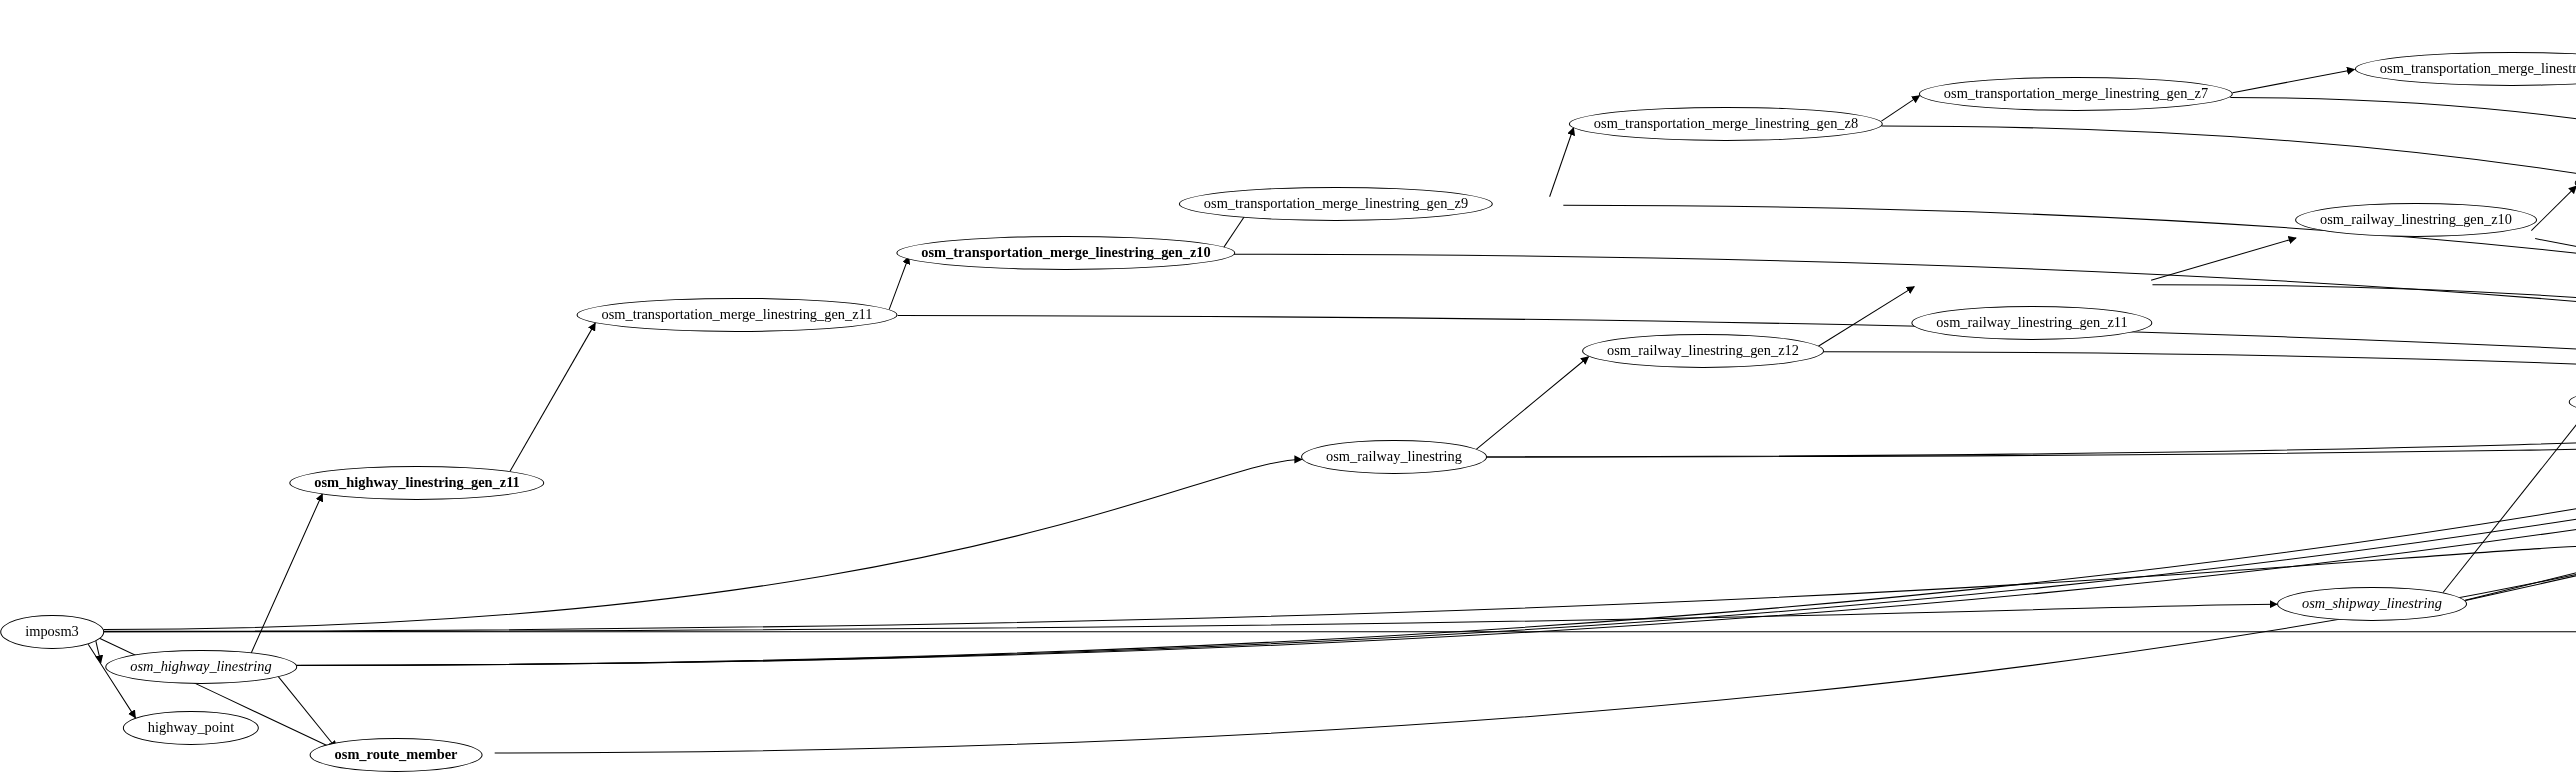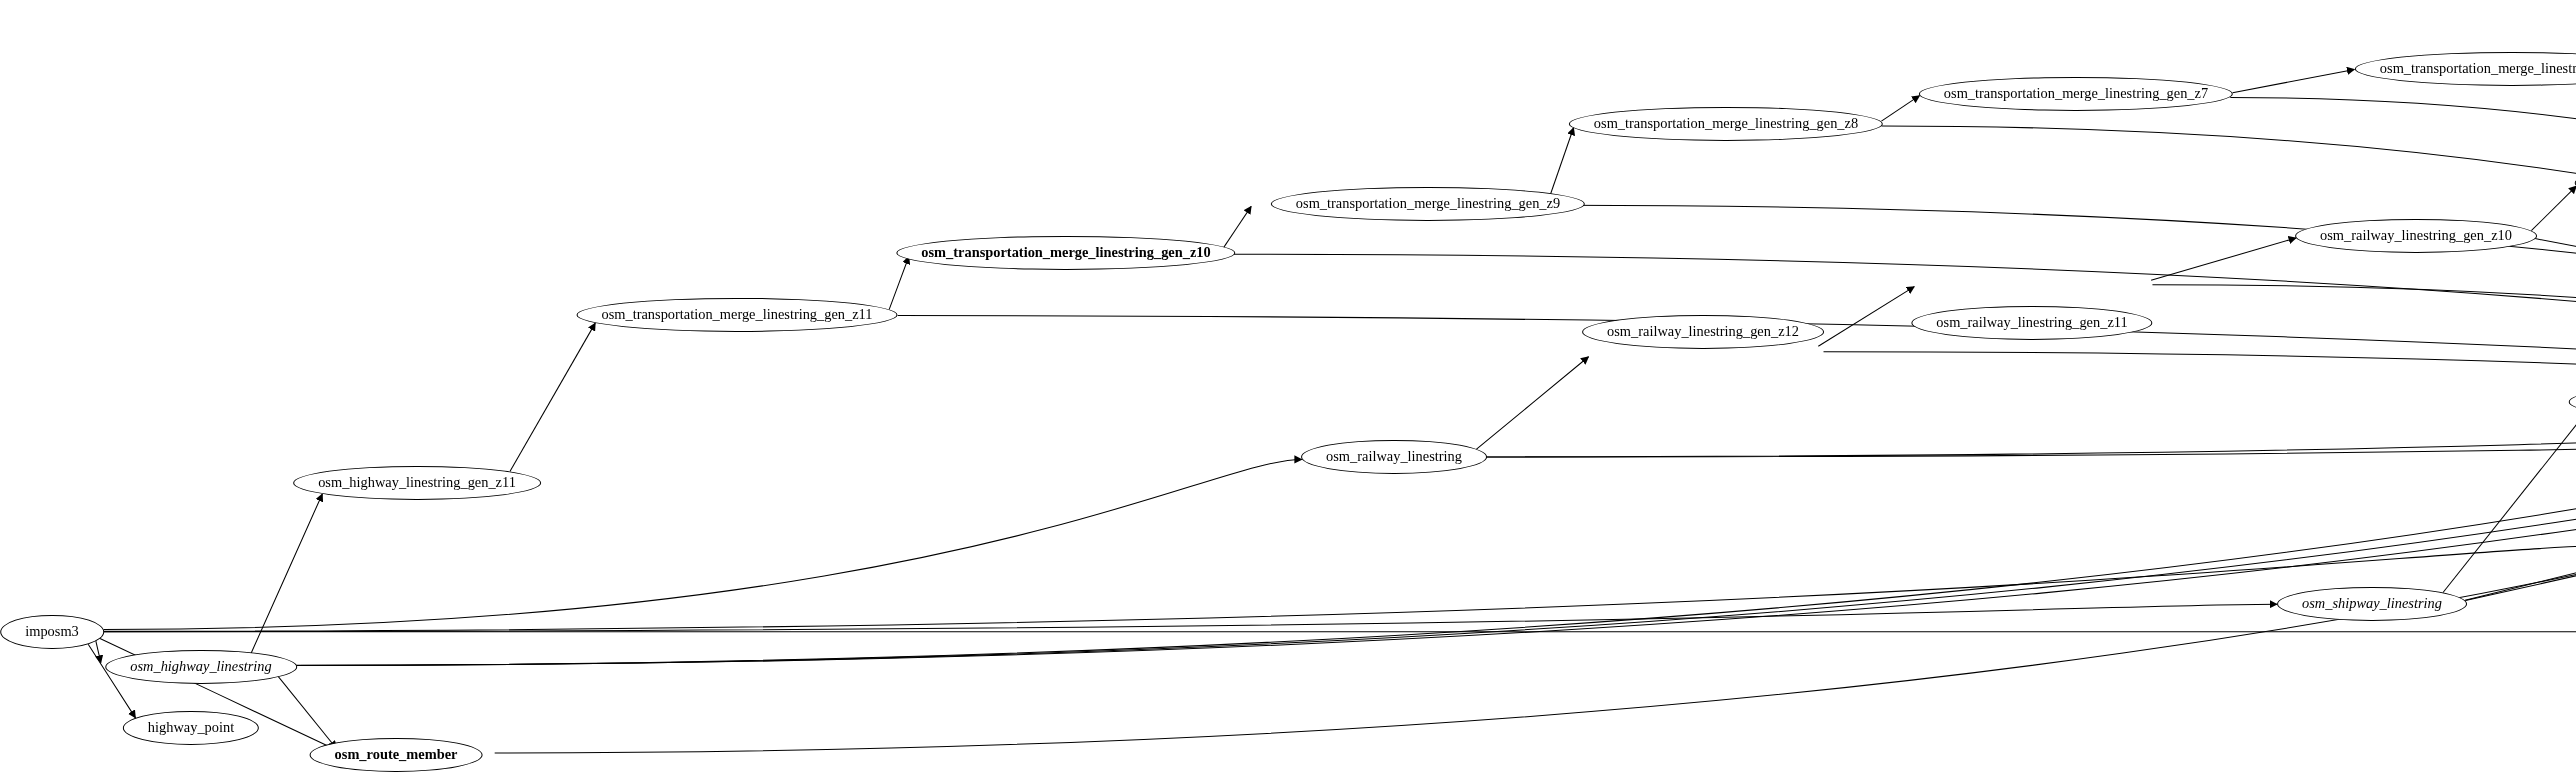--- a/index.html
+++ b/index.html
@@ -107,30 +107,30 @@
       <path d="M6013.6,1200.3 C6081.4,1070.8 6149.2,941.4 6217.0,812.0" class="edge" marker-end="url(#arrow)"></path>
       <path d="M6019.4,1201.1 C6085.3,1082.6 6151.1,964.0 6217.0,845.5" class="edge" marker-end="url(#arrow)"></path>
       <path d="M958.9,1462.2 C4639.6,1462.2 5796.4,845.5 6217.0,845.5" class="edge" marker-end="url(#arrow)"></path>
     </svg>
 
   <div id="nodes">
       <div class="node" style="left: 52px; top: 632px;">imposm3</div>
       <div class="node" style="left: 201px; top: 667px; font-style: italic;">osm_highway_linestring</div>
       <div class="node" style="left: 191px; top: 728px;">highway_point</div>
       <div class="node" style="left: 396px; top: 755px; font-weight: bold;">osm_route_member</div>
-      <div class="node" style="left: 417px; top: 483px;">osm_highway_linestring_gen_z11</div>
+      <div class="node" style="left: 417px; top: 483px; font-weight: bold;">osm_highway_linestring_gen_z11</div>
       <div class="node" style="left: 737px; top: 315px;">osm_transportation_merge_linestring_gen_z11</div>
       <div class="node" style="left: 1066px; top: 253px; font-weight: bold;">osm_transportation_merge_linestring_gen_z10</div>
-      <div class="node" style="left: 1428px; top: 204px;">osm_transportation_merge_linestring_gen_z9</div>
+      <div class="node" style="left: 1336px; top: 204px;">osm_transportation_merge_linestring_gen_z9</div>
       <div class="node" style="left: 1726px; top: 124px;">osm_transportation_merge_linestring_gen_z8</div>
       <div class="node" style="left: 2076px; top: 94px; text-align: center;">osm_transportation_merge_linestring_gen_z7</div>
       <div class="node" style="left: 2512px; top: 69px;">osm_transportation_merge_linestring_gen_z6</div>
       <div class="node" style="left: 1394px; top: 457px;">osm_railway_linestring</div>
-      <div class="node" style="left: 1703px; top: 332px; font-family: Liberation Serif, serif;">osm_railway_linestring_gen_z12</div>
+      <div class="node" style="left: 1703px; top: 351px; font-family: Liberation Serif, serif;">osm_railway_linestring_gen_z12</div>
       <div class="node" style="left: 2032px; top: 283px; margin-top: 40px;">osm_railway_linestring_gen_z11</div>
-      <div class="node" style="left: 2416px; top: 236px;">osm_railway_linestring_gen_z10</div>
+      <div class="node" style="left: 2416px; top: 220px;">osm_railway_linestring_gen_z10</div>
       <div class="node" style="left: 2692px; top: 183px;">osm_railway_linestring_gen_z9</div>
       <div class="node" style="left: 2372px; top: 604px; font-style: italic;">osm_shipway_linestring</div>
       <div class="node" style="left: 2692px; top: 402px;">osm_shipway_linestring_gen_z12</div>
     </div>
 
 </div>
 
 
 </body></html>

